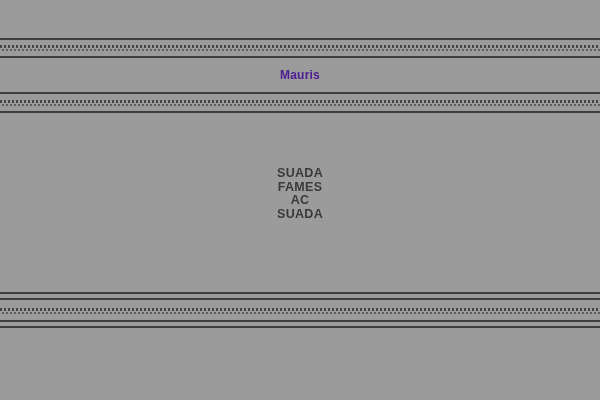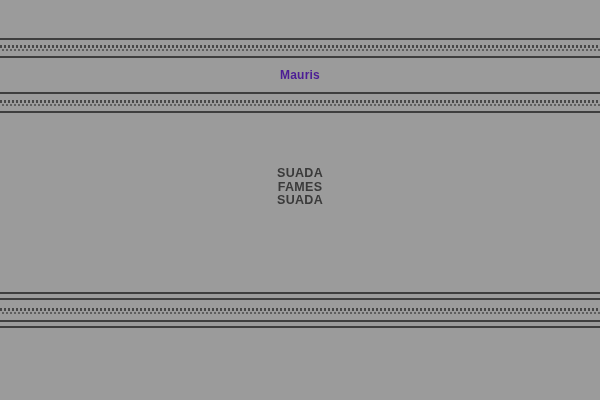--- a/index.html
+++ b/index.html
@@ -88,20 +88,21 @@
 <div class="band band-mid">
   <div class="rule"></div>
   <div class="dots-a mt6"></div>
   <div class="dots-b"></div>
   <div class="rule mt5"></div>
 </div>
 
 <div class="content-block">
   <div class="content-line">SUADA</div>
   <div class="content-line">FAMES</div>
+  <div class="content-line">AC</div>
   <div class="content-line">SUADA</div>
 </div>
 
 <div class="band band-bottom">
   <div class="rule"></div>
   <div class="rule mt4"></div>
   <div class="dots-a mt8"></div>
   <div class="dots-b"></div>
   <div class="rule mt6"></div>
   <div class="rule mt4"></div>

